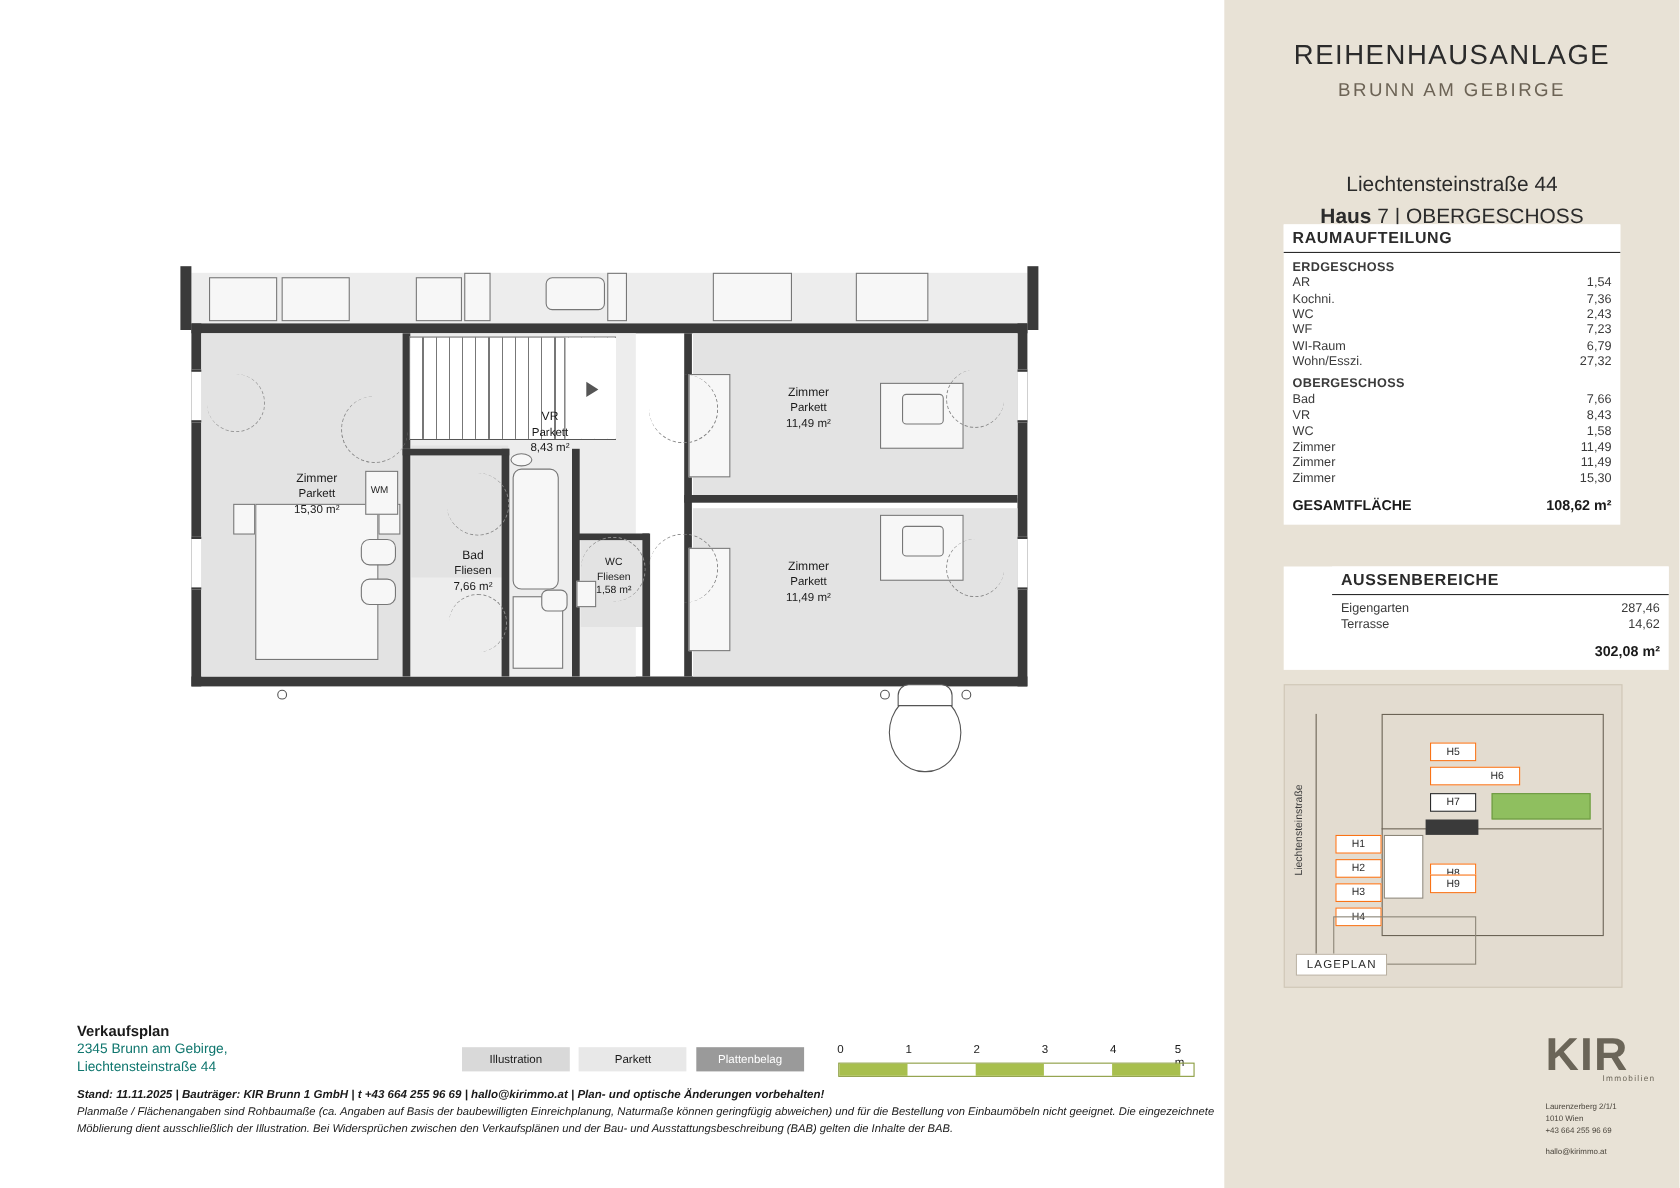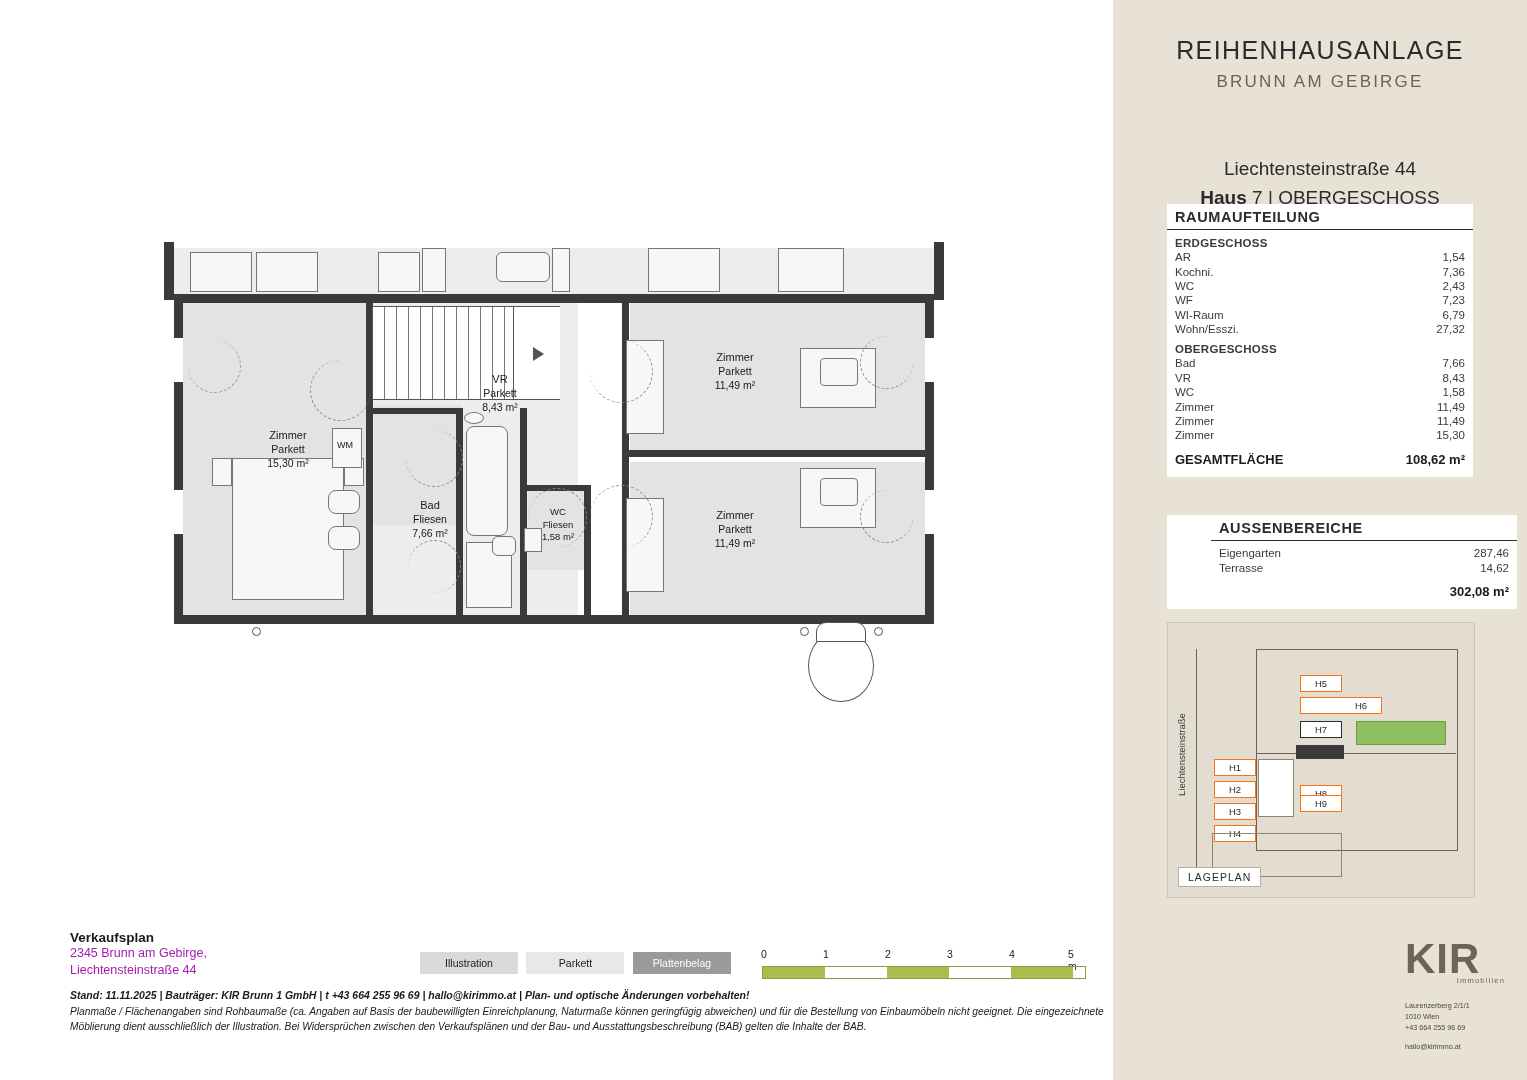--- a/index.html
+++ b/index.html
@@ -74,21 +74,21 @@
   .chip-c{background:#9a9a9a;color:#ffffff;}
   #scalebar{position:absolute;left:762px;top:948px;width:324px;}
   .scale-nums{position:relative;height:14px;font-size:10.5px;color:#1a1a1a;}
   .scale-nums span{position:absolute;transform:translateX(-50%);}
   .scale-bar{position:relative;height:11px;border:1px solid #8a9c3f;margin-top:4px;}
   .scale-seg{position:absolute;top:0;height:11px;}
   .seg-on{background:#a8bf4e;}
   
   #bottomtext{position:absolute;left:70px;top:930px;width:1060px;}
   #bt-title{font-size:13.5px;font-weight:bold;color:#1a1a1a;}
-  #bt-addr1,#bt-addr2{font-size:12.5px;color:#a21caf;line-height:17px;}
+  #bt-addr1,#bt-addr2{font-size:12.5px;color:#0f766e;line-height:17px;}
   #bt-stand{font-size:10.5px;font-weight:bold;font-style:italic;color:#1a1a1a;margin-top:10px;}
   #bt-disc{font-size:10.2px;font-style:italic;color:#1a1a1a;line-height:14.5px;margin-top:4px;}
 </style>
 </head>
 <body>
 
 <div id="plan">
 
   <div class="room-light" style="left:14px;top:8px;width:760px;height:46px;"></div>
   <div class="fixture" style="left:30px;top:12px;width:60px;height:38px;"></div>

